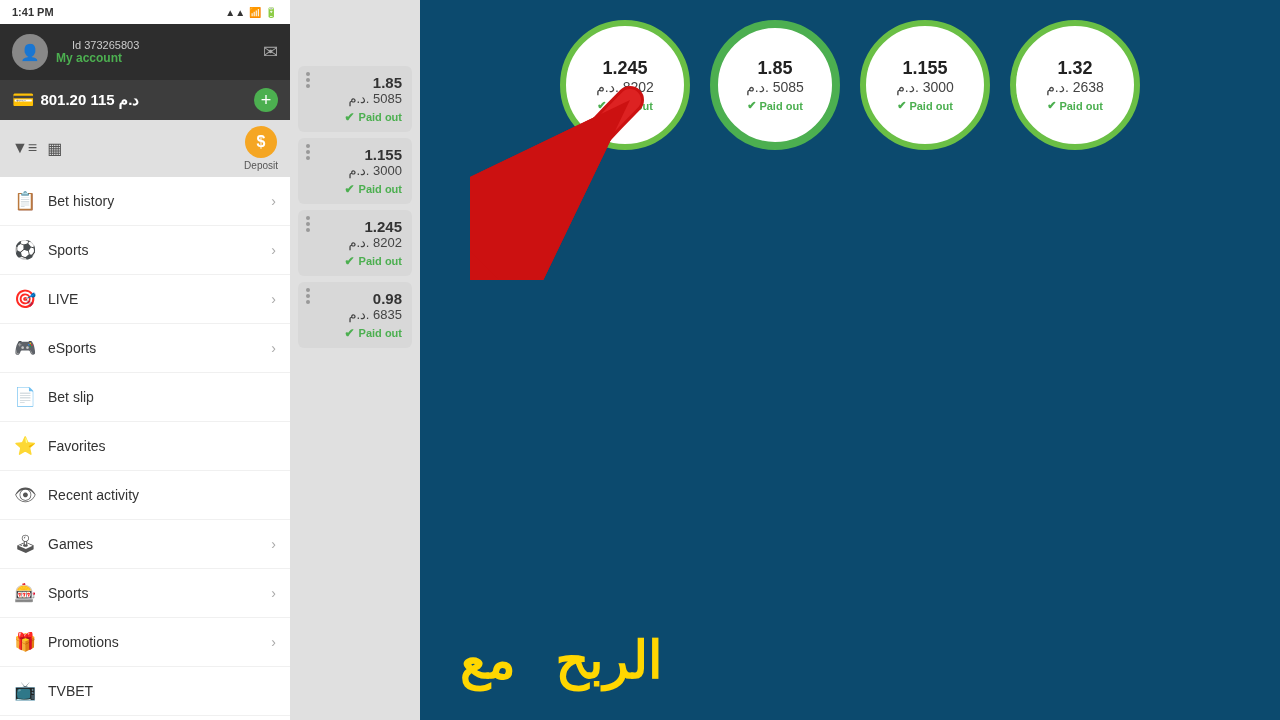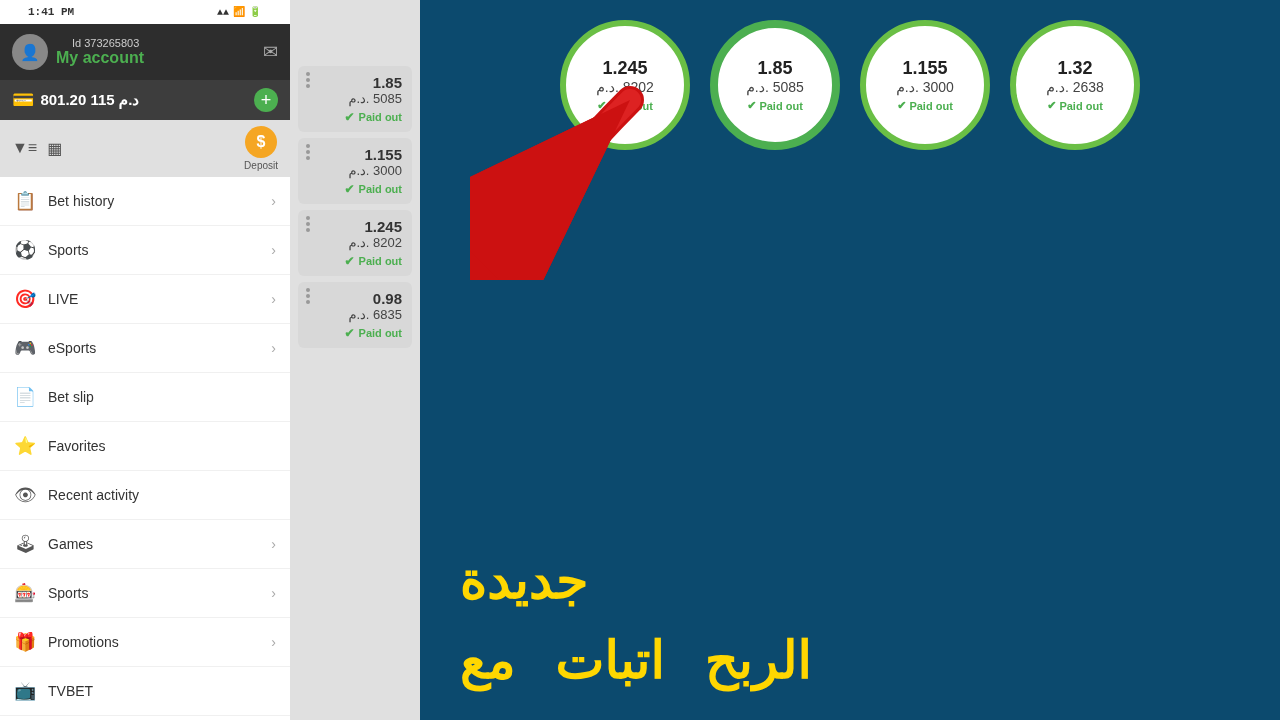--- a/index.html
+++ b/index.html
@@ -20,27 +20,26 @@
       flex-shrink: 0;
       display: flex;
       flex-direction: column;
       overflow: hidden;
       position: relative;
     }
 
     
     .status-bar {
       background: #fff;
-      padding: 6px 28px;
+      padding: 6px 12px;
       display: flex;
       justify-content: space-between;
       align-items: center;
       font-size: 11px;
       color: #333;
-      font-family: Liberation Mono, monospace;
     }
     .status-bar-left { font-weight: 600; }
     .status-bar-right { display: flex; gap: 4px; align-items: center; font-size: 10px; }
 
     
     .phone-header {
       background: #2d2d2d;
       padding: 10px 12px;
       display: flex;
       align-items: center;
@@ -49,21 +48,21 @@
     .user-info { display: flex; align-items: center; gap: 8px; }
     .avatar {
       width: 36px; height: 36px;
       background: #888;
       border-radius: 50%;
       display: flex; align-items: center; justify-content: center;
       color: #fff; font-size: 16px;
     }
     .user-text { display: flex; flex-direction: column; }
     .user-id { color: #ccc; font-size: 11px; margin-left: 16px; }
-    .user-account { color: #4caf50; font-size: 16px; font-weight: 600; }
+    .user-account { color: #4caf50; font-size: 12px; font-weight: 600; }
     .mail-icon { color: #aaa; font-size: 18px; }
 
     
     .balance-bar {
       background: #3d3d3d;
       padding: 8px 12px;
       display: flex;
       align-items: center;
       justify-content: space-between;
     }
@@ -431,23 +430,21 @@
           </marker>
         </defs>
 
         <path d="M 30 180 Q 80 100 160 20" stroke="#cc1111" stroke-width="28" fill="none" marker-end="url(#arrowhead)" stroke-linecap="round"></path>
         <path d="M 30 180 Q 80 100 160 20" stroke="#dd2222" stroke-width="22" fill="none" marker-end="url(#arrowhead)" stroke-linecap="round"></path>
       </svg>
     </div>
 
     <div class="arabic-overlay">
       <div class="arabic-line">
-        <span class="arabic-word">جديدة</span>
       </div>
       <div class="arabic-line">
         <span class="arabic-word">الربح</span>
-        <span class="arabic-word">اتبات</span>
         <span class="arabic-word">مع</span>
       </div>
     </div>
 
   </div>
 </div>
 
 </body></html>

